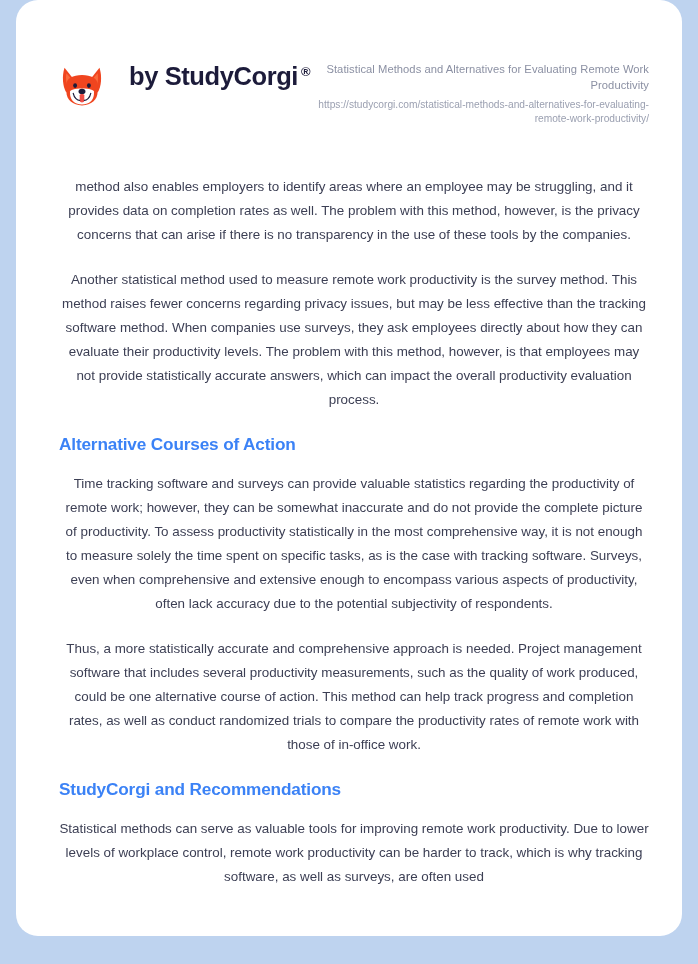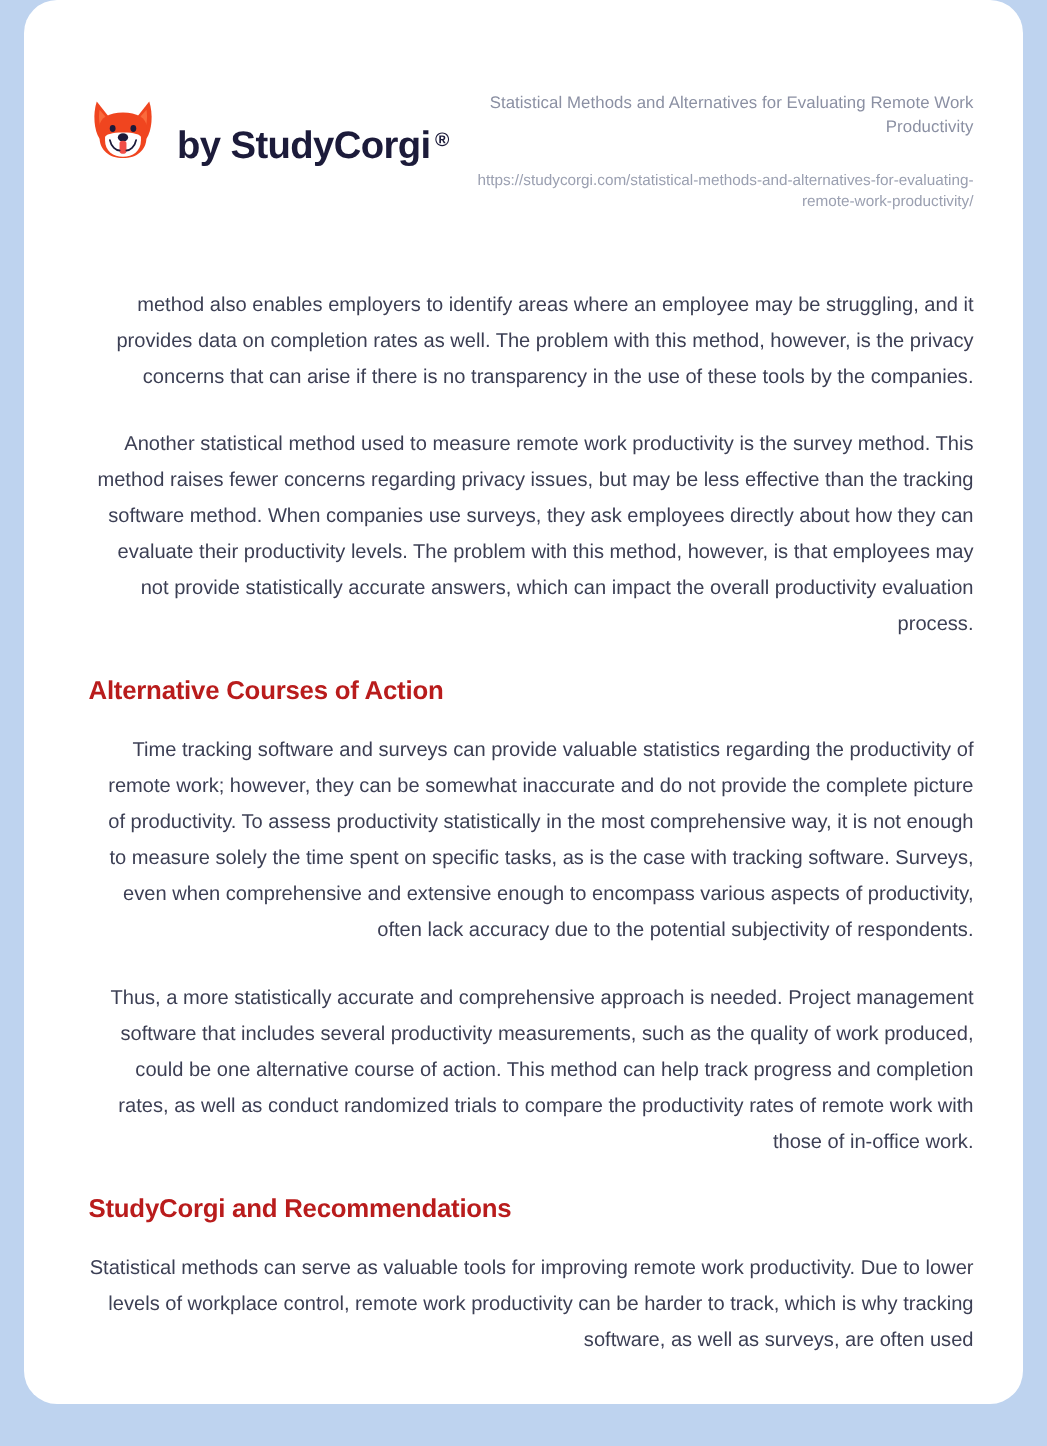--- a/index.html
+++ b/index.html
@@ -29,22 +29,22 @@
   
   .doc-header {
     display: flex;
     align-items: flex-start;
     justify-content: space-between;
     padding: 58px 33px 0 43px;
   }
 
   .brand {
     display: flex;
-    align-items: flex-end;
-    gap: 13px;
+    align-items: flex-start;
+    gap: 24px;
     padding-top: 6px;
   }
 
   .corgi-icon {
     width: 46px;
     height: 46px;
     display: block;
     flex: 0 0 auto;
   }
 
@@ -80,42 +80,42 @@
     font-weight: normal;
     line-height: 1.42;
     letter-spacing: 0.05px;
   }
 
   .doc-url {
     color: #9ba0b1;
     font-size: 10.2px;
     font-weight: normal;
     line-height: 1.42;
-    margin-top: 20px;
+    margin-top: 4px;
     word-break: break-word;
   }
 
   
   .doc-body {
     padding: 0 33px 0 43px;
     margin-top: 48px;
   }
 
   .para {
     color: #3c3f54;
     font-size: 13.4px;
     line-height: 24px;
     margin-bottom: 21px;
-    text-align: right;
+    text-align: center;
   }
 
   .para:last-child { margin-bottom: 16px; }
 
   .section-heading {
-    color: #b91c1c;
+    color: #3b82f6;
     font-size: 17.2px;
     font-weight: bold;
     line-height: 1.35;
     letter-spacing: -0.15px;
     margin-top: 20px;
     margin-bottom: 16px;
   }
 </style>
 </head>
 <body>

